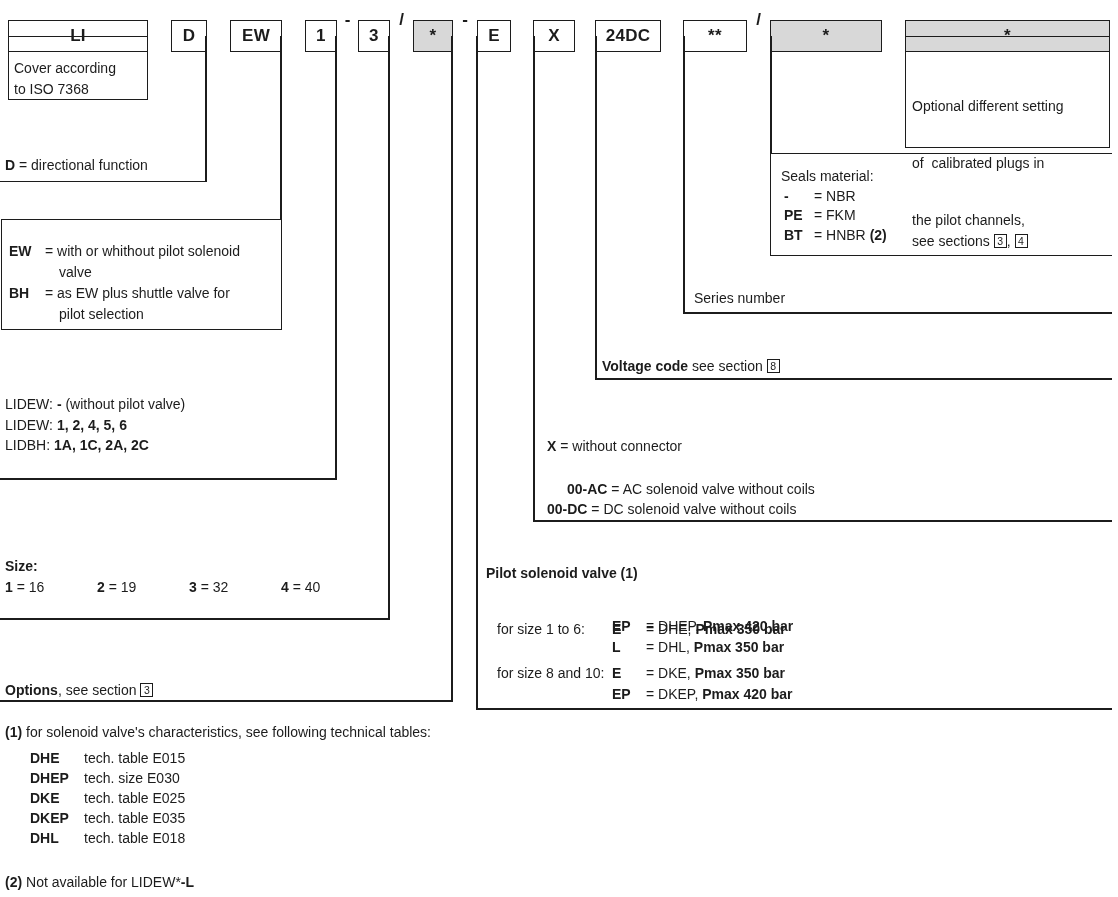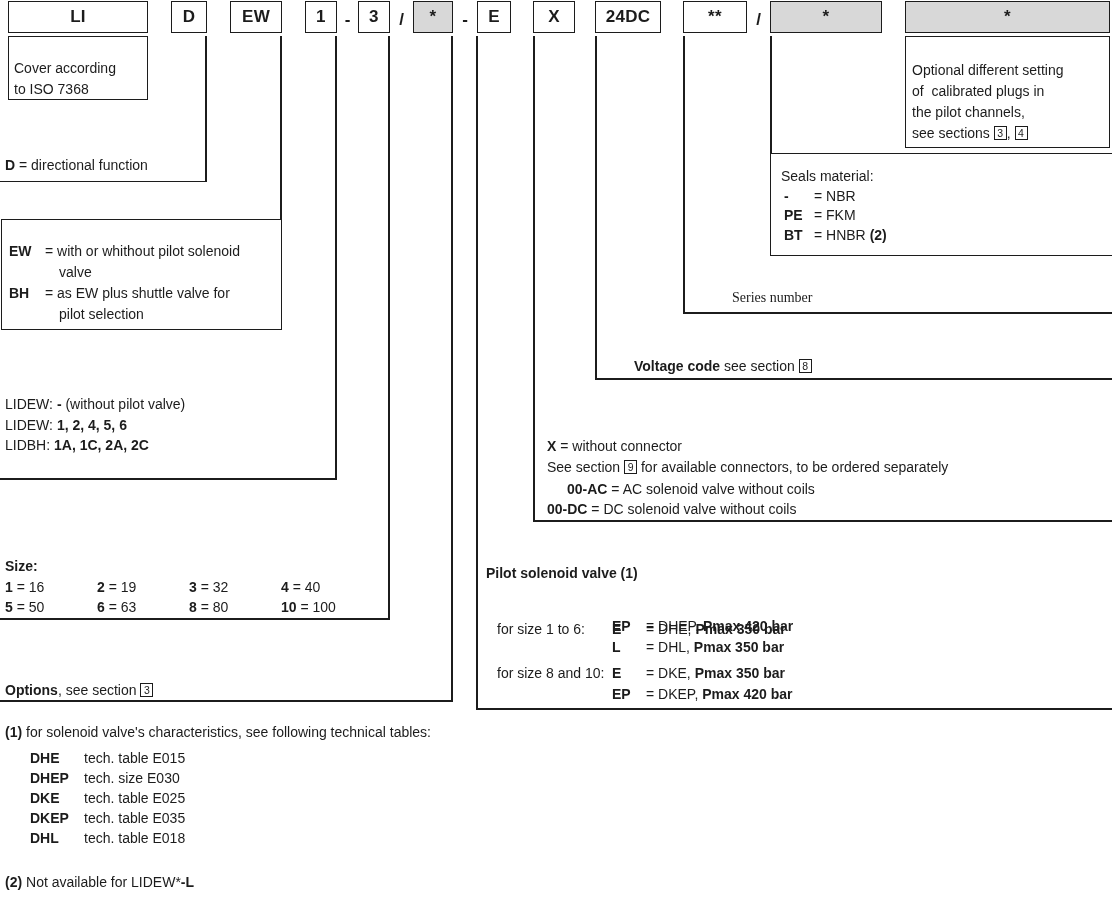--- a/index.html
+++ b/index.html
@@ -2,21 +2,21 @@
 <html><head>
 <meta charset="utf-8">
 <style>
   html,body{margin:0;padding:0;background:#ffffff;}
   #canvas{
     position:relative;width:1118px;height:897px;background:#ffffff;
     font-family:"Liberation Sans","DejaVu Sans",sans-serif;
     color:#1c1c1c;font-size:14px;overflow:hidden;
   }
   .cbox{
-    position:absolute;top:1px;height:32px;box-sizing:border-box;
+    position:absolute;top:20px;height:32px;box-sizing:border-box;
     border:1.5px solid #1c1c1c;background:#ffffff;
     display:flex;align-items:center;justify-content:center;
     font-weight:bold;font-size:17px;letter-spacing:.3px;
   }
   .gray{background:#d8d8d8;}
   .sep{
     position:absolute;top:4px;height:32px;line-height:32px;
     text-align:center;font-weight:bold;font-size:17px;
   }
   .vline{position:absolute;width:1.5px;background:#1c1c1c;}
@@ -30,21 +30,21 @@
     font-size:10.5px;line-height:12px;height:14px;min-width:13px;padding:0 2px;
     text-align:center;vertical-align:1px;font-weight:normal;
   }
   .codecol{display:inline-block;width:36px;font-weight:bold;}
   .codecol-sm{display:inline-block;width:30px;font-weight:bold;}
   .codecol-lg{display:inline-block;width:54px;font-weight:bold;}
   .labelcol{display:inline-block;width:126px;}
   .pilot-codecol{display:inline-block;width:34px;font-weight:bold;}
   .sizegrid{display:flex;}
   .sizegrid > div{width:92px;}
-  .pre{white-space:pre;}
+  .pre{white-space:pre;margin-top:36px;}
   .lh21{line-height:21px;}
 </style>
 </head>
 <body>
 
 <div id="canvas">
 
   <div class="cbox" style="left:8px;width:140px;">LI</div>
   <div class="cbox" style="left:171px;width:36px;">D</div>
   <div class="cbox" style="left:230px;width:52px;">EW</div>
@@ -139,26 +139,20 @@
   </div>
 
   <div class="txt" style="left:5px;top:556px;">
     <div class="b">Size:</div>
     <div class="sizegrid">
       <div><span class="b">1</span> <span>= 16</span></div>
       <div><span class="b">2</span> <span>= 19</span></div>
       <div><span class="b">3</span> <span>= 32</span></div>
       <div><span class="b">4</span> <span>= 40</span></div>
     </div>
-    <div class="sizegrid">
-      <div><span class="b">5</span> <span>= 50</span></div>
-      <div><span class="b">6</span> <span>= 63</span></div>
-      <div><span class="b">8</span> <span>= 80</span></div>
-      <div><span class="b">10</span> <span>= 100</span></div>
-    </div>
   </div>
 
   <div class="txt" style="left:5px;top:680px;">
     <span class="b">Options</span><span>, see section</span>
     <span class="badge">3</span>
   </div>
 
   <div class="txt b" style="left:486px;top:563px;text-align:center;">Pilot solenoid valve (1)</div>
   <div class="txt" style="left:497px;top:619px;">
     <span class="labelcol" style="width:115px;">for size 1 to 6:</span><span class="pilot-codecol">E</span><span>= DHE,</span> <span class="b">Pmax 350 bar</span>
@@ -173,41 +167,36 @@
     <span class="labelcol" style="width:115px;">for size 8 and 10:</span><span class="pilot-codecol">E</span><span>= DKE,</span> <span class="b">Pmax 350 bar</span>
   </div>
   <div class="txt" style="left:497px;top:684px;">
     <span class="labelcol" style="width:115px;"></span><span class="pilot-codecol">EP</span><span>= DKEP,</span> <span class="b">Pmax 420 bar</span>
   </div>
 
   <div class="txt" style="left:547px;top:436px;">
     <span class="b">X</span>
     <span>= without connector</span>
   </div>
-  <div class="txt" style="left:547px;top:457px;">
-    <span>See section</span>
-    <span class="badge">9</span>
-    <span>for available connectors, to be ordered separately</span>
-  </div>
   <div class="txt" style="left:547px;top:479px;margin-left:20px;">
     <span class="b">00-AC</span>
     <span>= AC solenoid valve without coils</span>
   </div>
   <div class="txt" style="left:547px;top:499px;">
     <span class="b">00-DC</span>
     <span>= DC solenoid valve without coils</span>
   </div>
 
-  <div class="txt" style="left:634px;top:356px;">
+  <div class="txt" style="left:602px;top:356px;">
     <span class="b">Voltage code</span>
     <span>see section</span>
     <span class="badge">8</span>
   </div>
 
-  <div class="txt" style="left:732px;top:288px;font-family:Liberation Serif, serif;">Series number</div>
+  <div class="txt" style="left:694px;top:288px;">Series number</div>
 
   <div class="txt" style="left:781px;top:167px;line-height:19.5px;">
     <div>Seals material:</div>
     <div style="padding-left:3px;">
       <span class="codecol-sm">-</span><span>= NBR</span>
     </div>
     <div style="padding-left:3px;">
       <span class="codecol-sm">PE</span><span>= FKM</span>
     </div>
     <div style="padding-left:3px;">

